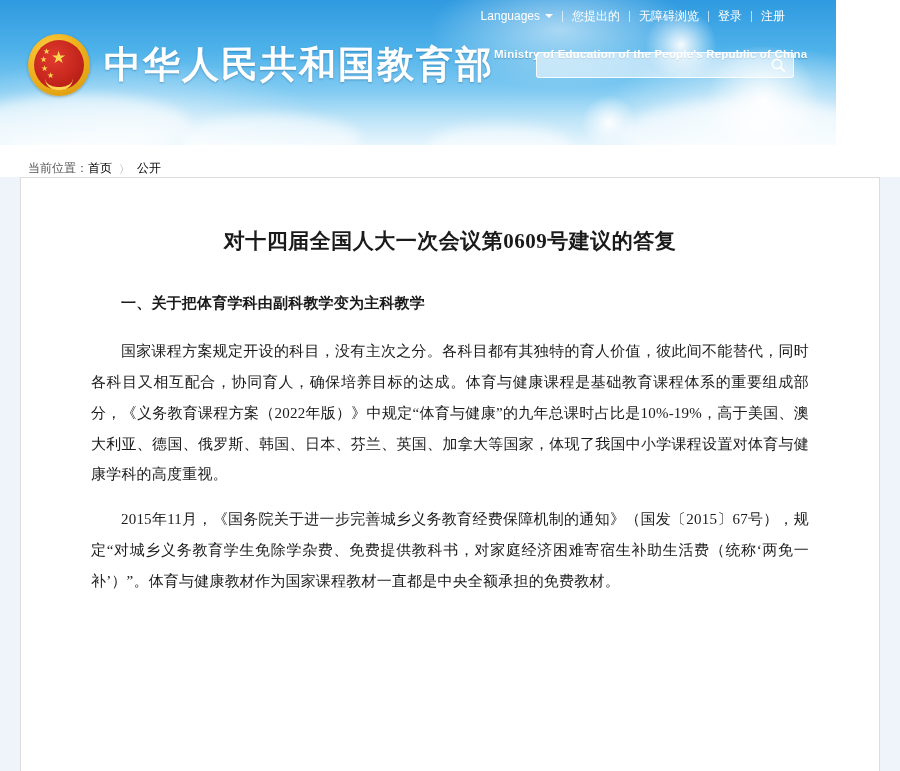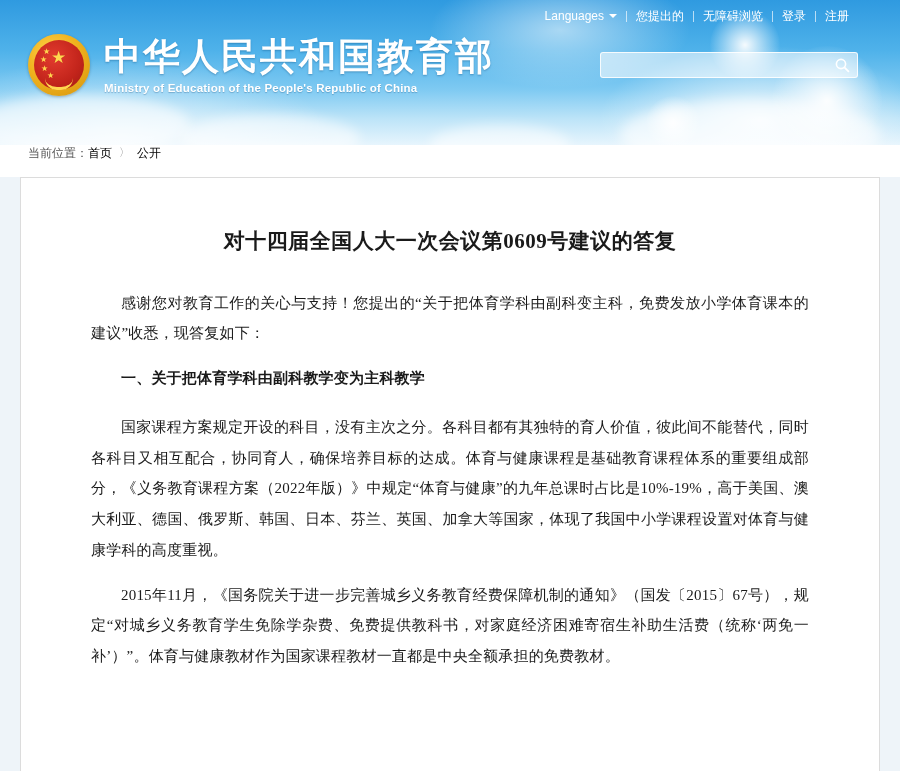--- a/index.html
+++ b/index.html
@@ -13,21 +13,21 @@
   #page {
     position: relative;
     width: 900px;
     height: 771px;
     background: #ffffff;
   }
 
   
   .banner {
     position: relative;
-    width: 900px;
+    width: 836px;
     height: 145px;
     background:
       radial-gradient(ellipse 260px 120px at 760px 120px, rgba(255,255,255,0.85) 0%, rgba(255,255,255,0) 62%),
       radial-gradient(ellipse 200px 90px at 560px 30px, rgba(255,255,255,0.55) 0%, rgba(255,255,255,0) 65%),
       radial-gradient(ellipse 300px 110px at 120px 135px, rgba(255,255,255,0.6) 0%, rgba(255,255,255,0) 70%),
       linear-gradient(180deg, #2f9ae0 0%, #4fb2ea 35%, #7fcaf2 62%, #bde4f8 82%, #e7f5fd 100%);
     overflow: hidden;
   }
   .cloud {
     position: absolute;
@@ -126,21 +126,21 @@
   .emblem .m2 { left: 12px; top: 22px; }
   .emblem .m3 { left: 13px; top: 31px; }
   .emblem .m4 { left: 19px; top: 38px; }
   .emblem .gear {
     position: absolute;
     left: 17px; bottom: 6px;
     width: 28px; height: 12px;
     border-bottom: 3px solid #ffd74f;
     border-radius: 0 0 14px 14px;
   }
-  .title-block { display: flex; flex-direction: column; justify-content: center; }
+  .title-block { display: flex; flex-direction: row; justify-content: center; }
   .site-title-cn {
     font-family: "Liberation Serif", serif;
     font-size: 37px;
     font-weight: bold;
     color: #ffffff;
     letter-spacing: 2px;
     line-height: 1.12;
     text-shadow: 0 1px 2px rgba(0,60,110,0.35);
     white-space: nowrap;
   }
@@ -188,21 +188,21 @@
     border: 0;
     cursor: pointer;
   }
 
   
   .crumb-bar {
     width: 900px;
     height: 32px;
     background: #ffffff;
     display: flex;
-    align-items: flex-start;
+    align-items: flex-end;
     padding-left: 28px;
     font-size: 12px;
     color: #555555;
   }
   .crumb-bar .label { color: #555555; }
   .crumb-bar a { color: #000000; text-decoration: none; }
   .crumb-bar .arrow { margin: 0 7px; color: #999999; font-size: 11px; }
 
   
   .doc-outer {
@@ -311,21 +311,20 @@
     <span class="label">当前位置：</span>
     <a href="#">首页</a>
     <span class="arrow">〉</span>
     <a href="#">公开</a>
   </div>
 
   <div class="doc-outer">
     <div class="doc-card">
       <h1 class="doc-title">对十四届全国人大一次会议第0609号建议的答复</h1>
       <div class="doc-body">
-        <p>感谢您对教育工作的关心与支持！您提出的“关于把体育学科由副科变主科，免费发放小学体育课本的建议”收悉，现答复如下：</p>
         <p class="heading">一、关于把体育学科由副科教学变为主科教学</p>
         <p>国家课程方案规定开设的科目，没有主次之分。各科目都有其独特的育人价值，彼此间不能替代，同时各科目又相互配合，协同育人，确保培养目标的达成。体育与健康课程是基础教育课程体系的重要组成部分，《义务教育课程方案（2022年版）》中规定“体育与健康”的九年总课时占比是10%-19%，高于美国、澳大利亚、德国、俄罗斯、韩国、日本、芬兰、英国、加拿大等国家，体现了我国中小学课程设置对体育与健康学科的高度重视。</p>
         <p>2015年11月，《国务院关于进一步完善城乡义务教育经费保障机制的通知》（国发〔2015〕67号），规定“对城乡义务教育学生免除学杂费、免费提供教科书，对家庭经济困难寄宿生补助生活费（统称‘两免一补’）”。体育与健康教材作为国家课程教材一直都是中央全额承担的免费教材。</p>
       </div>
     </div>
   </div>
 
 </div>
 
 </body></html>

